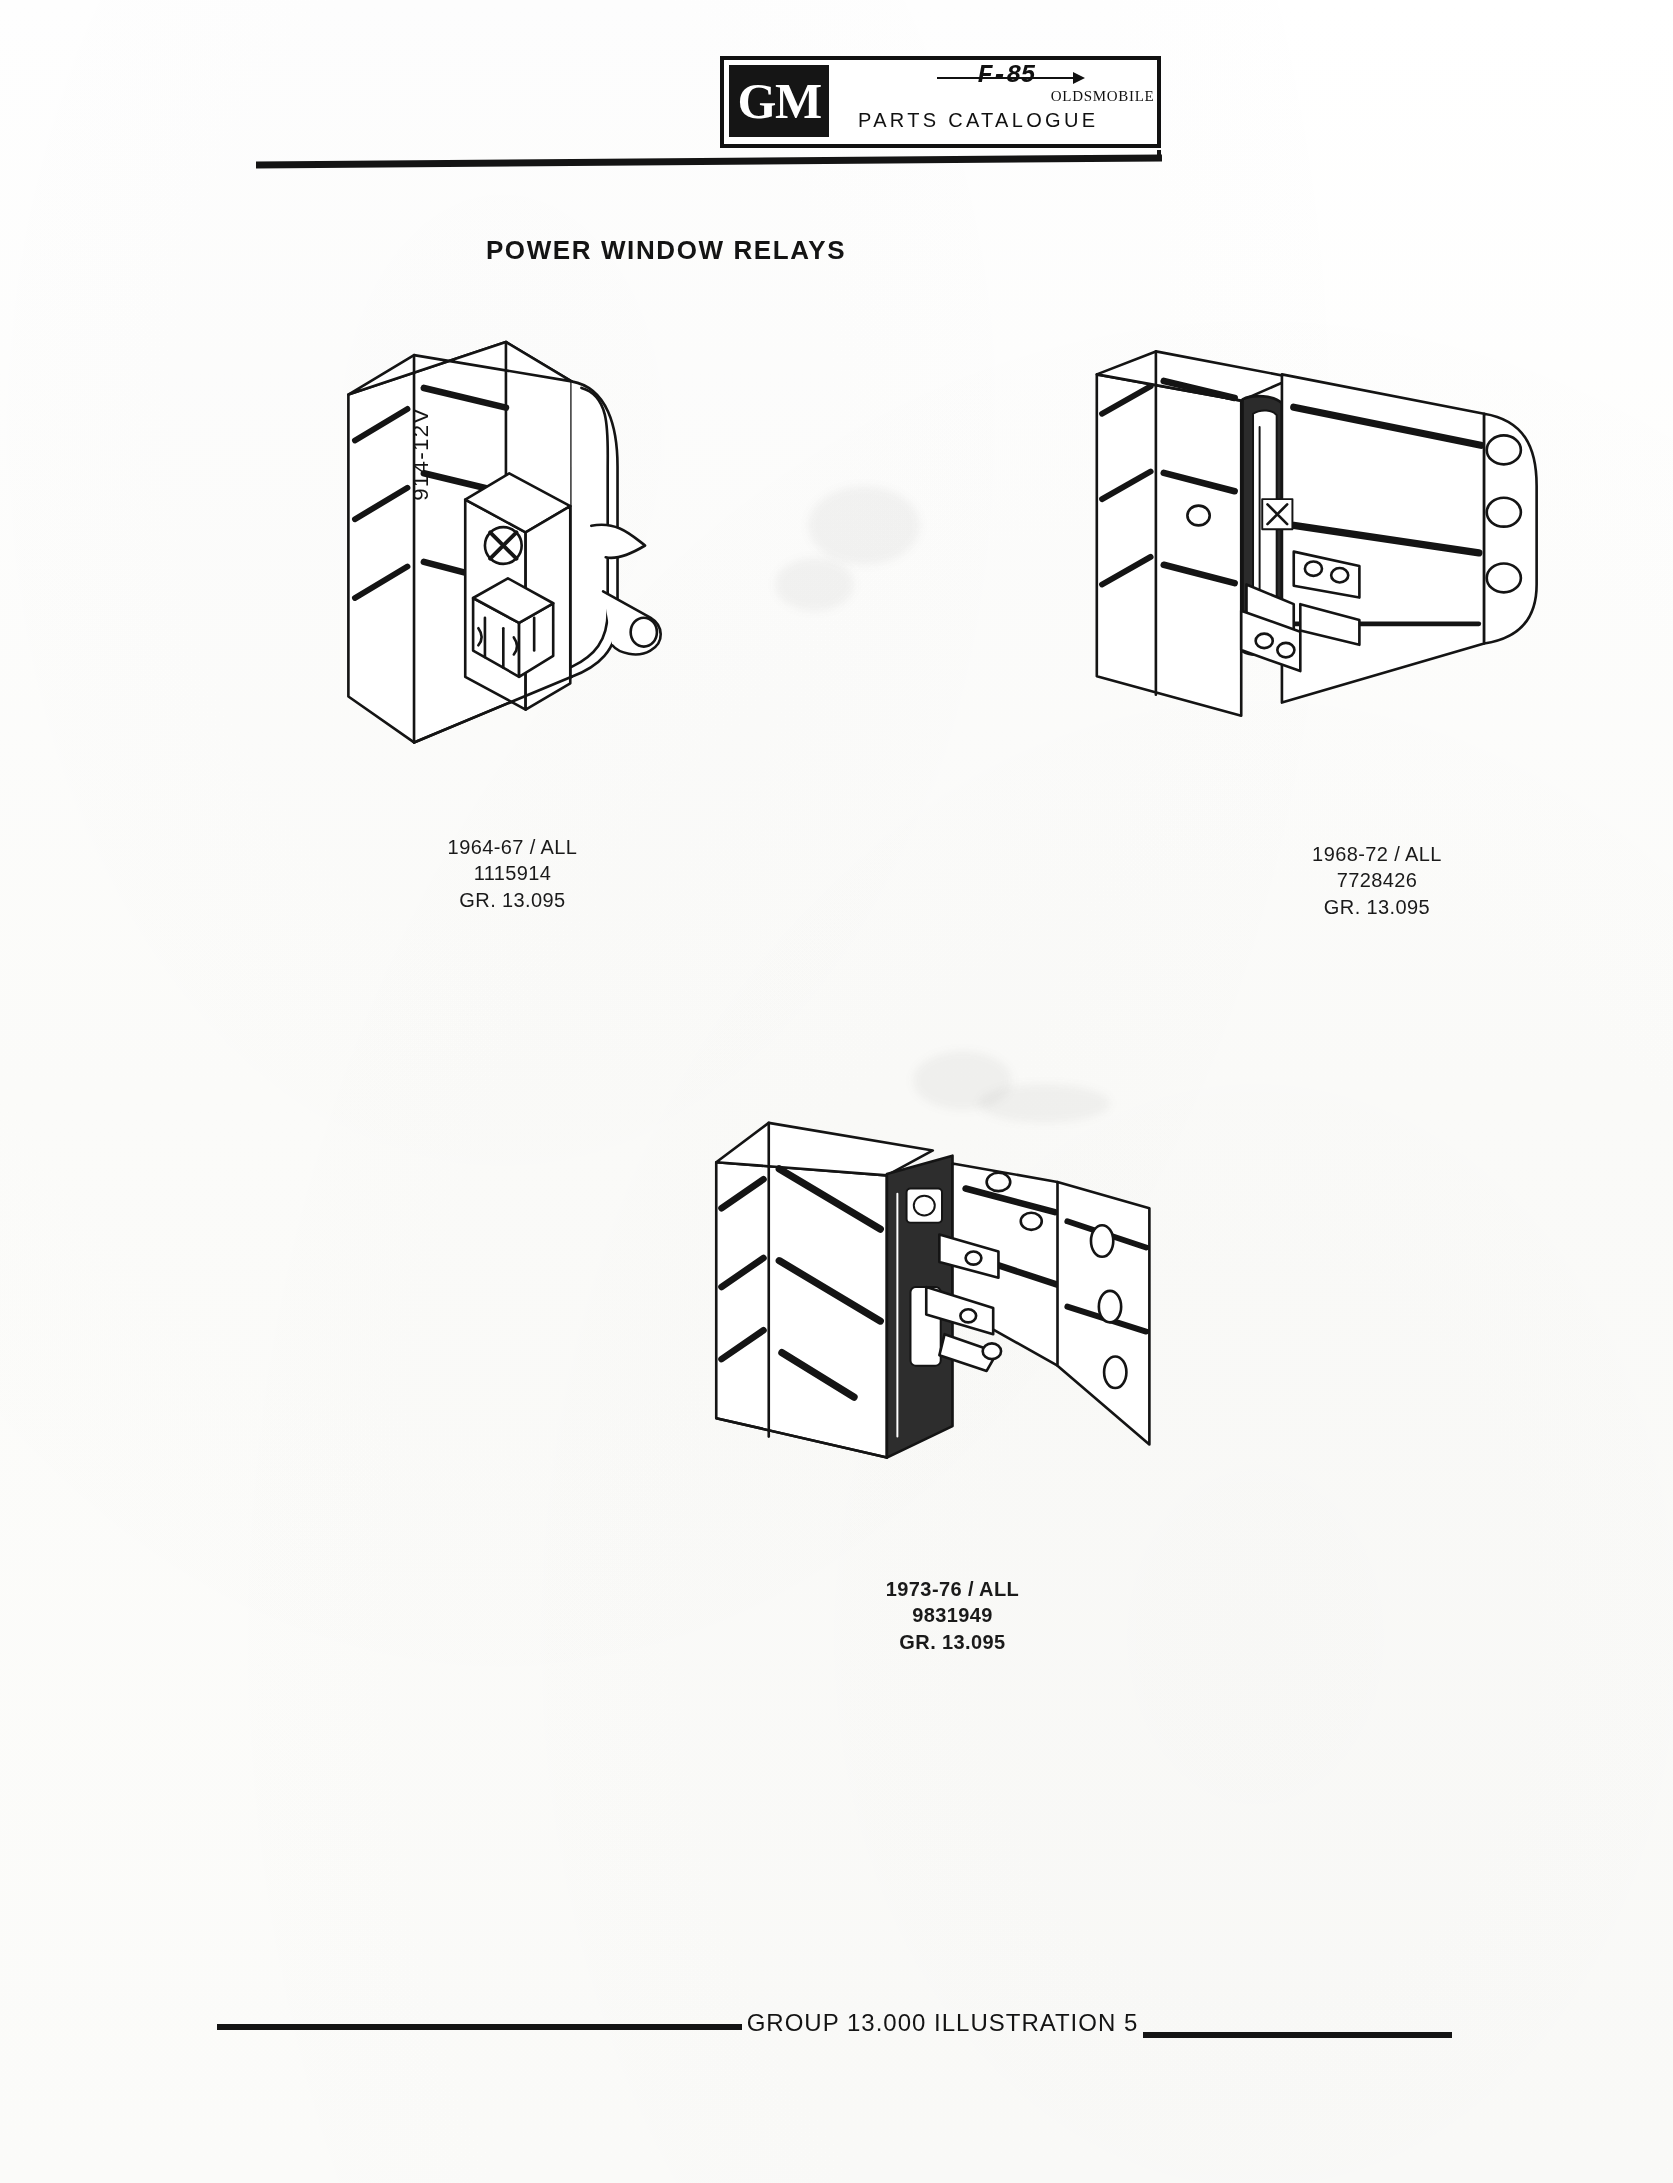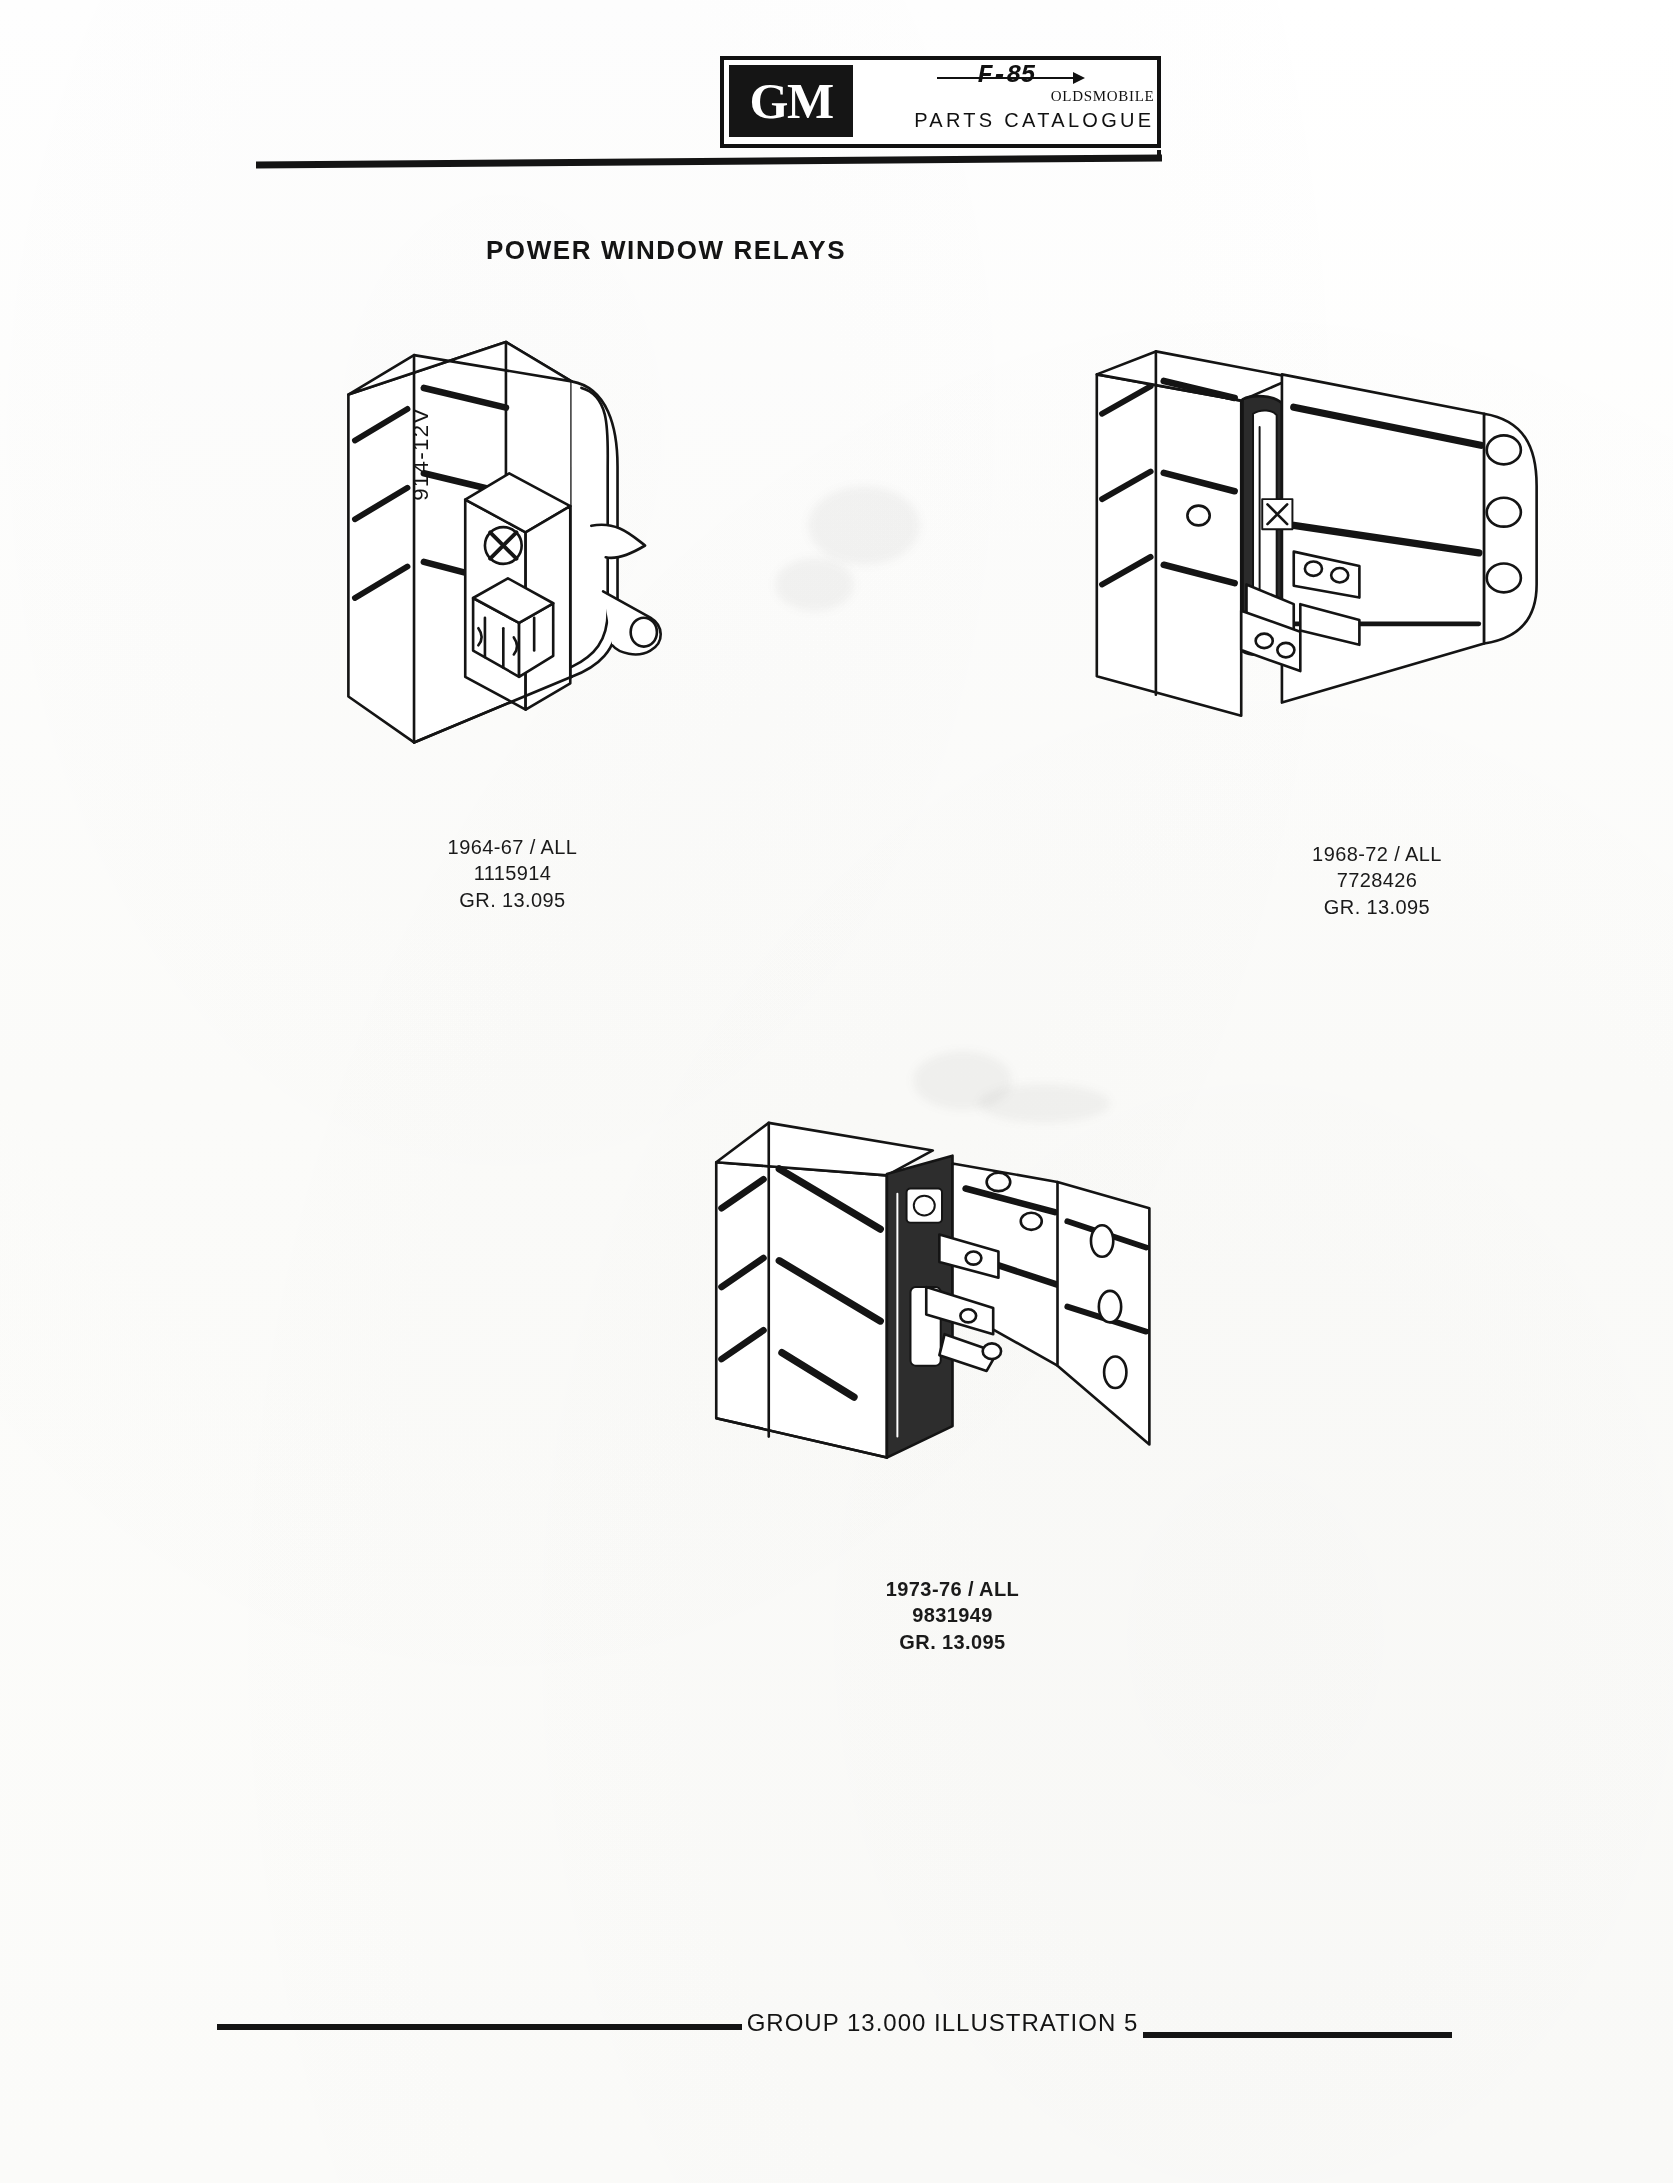--- a/index.html
+++ b/index.html
@@ -40,21 +40,21 @@
   .masthead-box {
     position: absolute;
     inset: 0;
     border: 4.6px solid #111;
     background: #fff;
   }
   .gm-badge {
     position: absolute;
     left: 9.2px;
     top: 9.2px;
-    width: 124px;
+    width: 100px;
     height: 72px;
     background: #151515;
     display: flex;
     align-items: center;
     justify-content: center;
   }
   .gm-badge span {
     color: #fff;
     font-family: "Liberation Serif", serif;
     font-weight: bold;
@@ -105,21 +105,21 @@
   }
   .olds {
     text-align: right;
     font-family: "Liberation Serif", serif;
     font-weight: normal;
     font-size: 15px;
     letter-spacing: 0.7px;
     margin-top: -1.3px;
   }
   .pc {
-    text-align: right;
+    text-align: left;
     font-family: "Liberation Sans", sans-serif;
     font-size: 20px;
     letter-spacing: 3.3px;
     margin-top: 4px;
   }
 
   
   .top-rule {
     position: absolute;
     left: 256px;

